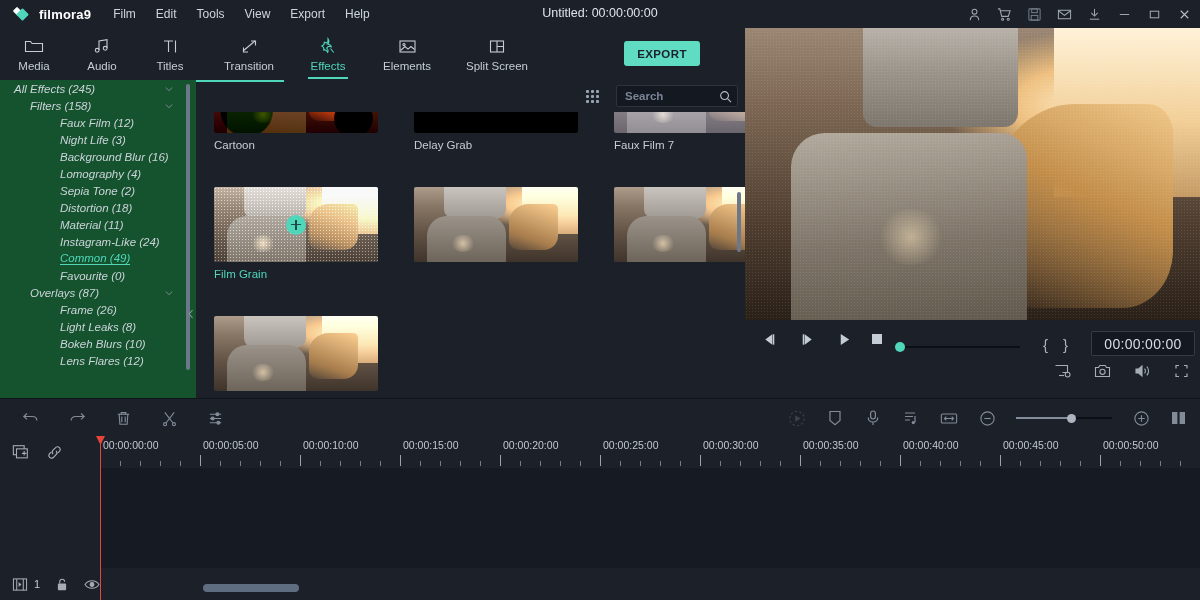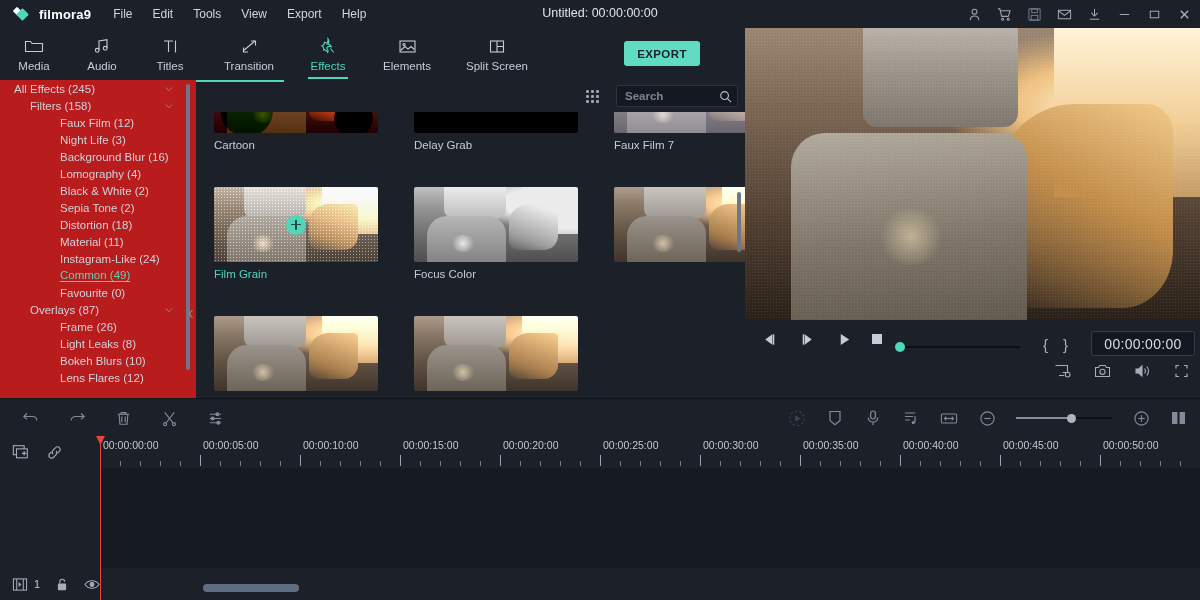--- a/index.html
+++ b/index.html
@@ -62,21 +62,21 @@
   .export-btn {
     position: absolute; right: 45px; top: 13px;
     width: 76px; height: 25px; background: #5fdcc2; color: #1b2029;
     border-radius: 3px; font-size: 11.5px; font-weight: bold; letter-spacing: .4px;
     display: flex; align-items: center; justify-content: center; cursor: pointer;
   }
 
   
   .catpanel {
     position: absolute; left: 0; top: 80px; width: 196px; height: 318px;
-    background: #b91c1c; overflow: hidden;
+    background: #14532d; overflow: hidden; font-style: italic;
   }
   .cat {
     height: 17px; display: flex; align-items: center;
     font-size: 11.5px; color: #cdd3dc; cursor: default; position: relative;
     padding-right: 8px;
   }
   .cat.lvl0 { padding-left: 14px; }
   .cat.lvl1 { padding-left: 30px; }
   .cat.lvl2 { padding-left: 60px; }
   .cat.active { color: #4fd6bb; }
@@ -351,21 +351,21 @@
 
   <div class="menubar">
     <div class="brand">
       <span class="brand-mark">
         <i class="b2"></i>
           <i></i>
       </span>
       <span class="brand-text">filmora9</span>
     </div>
     <div class="menu-items">
-      <div class="menu-item">File</div>
+      <div class="menu-item">Film</div>
       <div class="menu-item">Edit</div>
       <div class="menu-item">Tools</div>
       <div class="menu-item">View</div>
       <div class="menu-item">Export</div>
       <div class="menu-item">Help</div>
     </div>
     <div class="win-title">Untitled: 00:00:00:00</div>
     <div class="win-right">
       <span class="wicon">
         <svg width="15" height="15" viewBox="0 0 16 16" fill="none" stroke="#c6ccd6" stroke-width="1.1">
@@ -509,23 +509,20 @@
           <span class="clabel">Faux Film (12)</span>
         </div>
         <div class="cat lvl2">
           <span class="clabel">Night Life (3)</span>
         </div>
         <div class="cat lvl2">
           <span class="clabel">Background Blur (16)</span>
         </div>
         <div class="cat lvl2">
           <span class="clabel">Lomography (4)</span>
-        </div>
-        <div class="cat lvl2">
-          <span class="clabel">Black &amp; White (2)</span>
         </div>
         <div class="cat lvl2">
           <span class="clabel">Sepia Tone (2)</span>
         </div>
         <div class="cat lvl2">
           <span class="clabel">Distortion (18)</span>
         </div>
         <div class="cat lvl2">
           <span class="clabel">Material (11)</span>
         </div>
@@ -635,34 +632,20 @@
                   <div class="sky"></div>
                   <div class="hair"></div>
                   <div class="hat"></div>
                   <div class="body"></div>
                   <div class="glow"></div>
                 </div>
               </div>
               <div class="addbtn"></div>
             </div>
             <div class="efflabel">Film Grain</div>
-          </div>
-          <div class="effitem">
-            <div class="effthumb">
-              <div class="th-gray" style="position: absolute; inset: 0px;">
-                <div class="th-base">
-                  <div class="sky"></div>
-                  <div class="hair"></div>
-                  <div class="hat"></div>
-                  <div class="body"></div>
-                  <div class="glow"></div>
-                </div>
-              </div>
-            </div>
-            <div class="efflabel">Focus Color</div>
           </div>
           <div class="effitem">
             <div class="effthumb">
               <div class="th-partial" style="position: absolute; inset: 0px;">
                 <div class="th-base">
                   <div class="sky"></div>
                   <div class="hair"></div>
                   <div class="hat"></div>
                   <div class="body"></div>
                   <div class="glow"></div>

